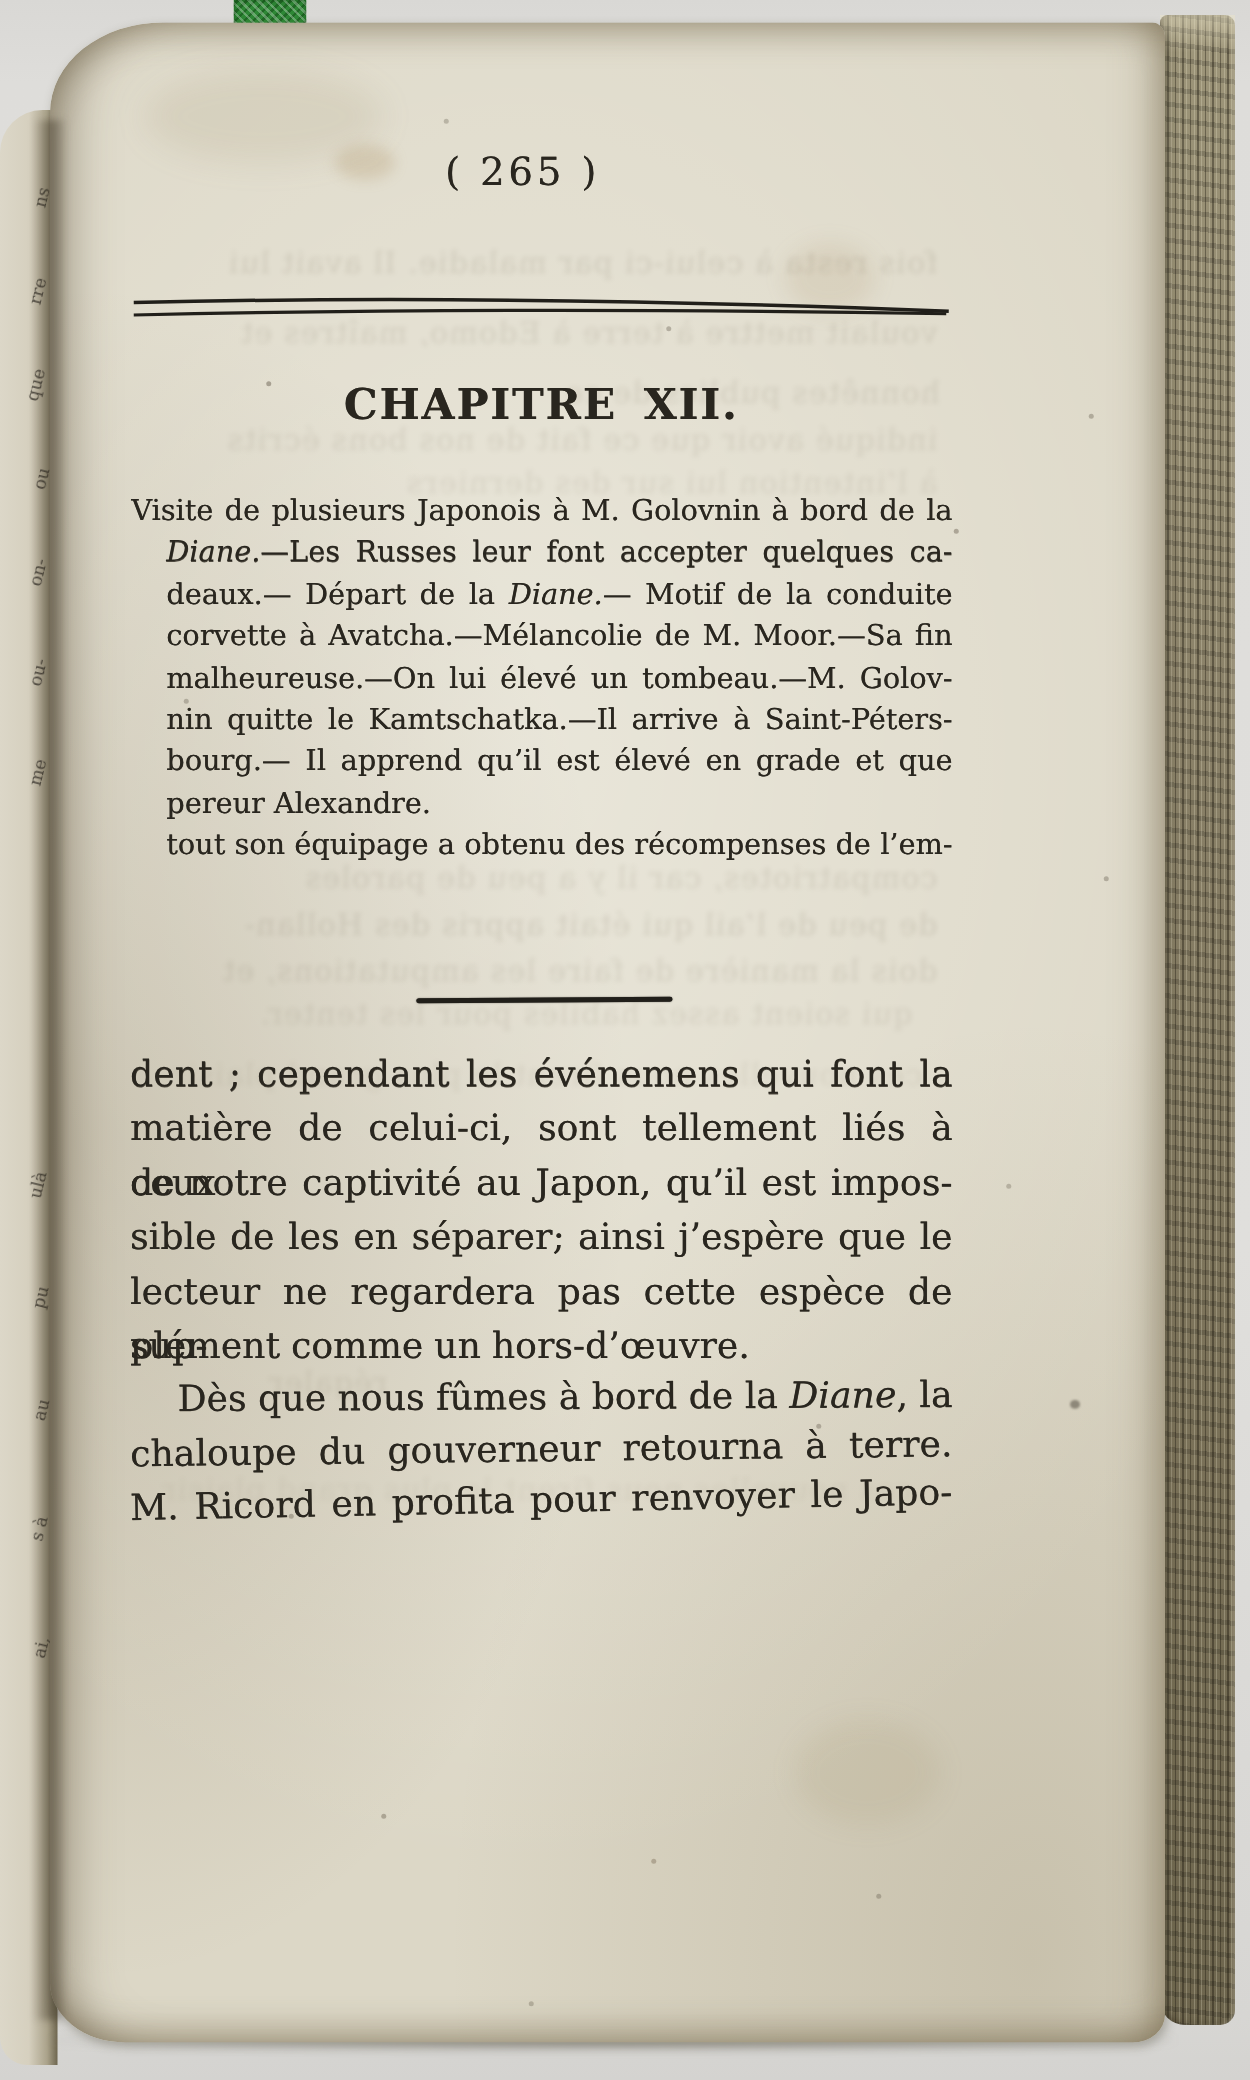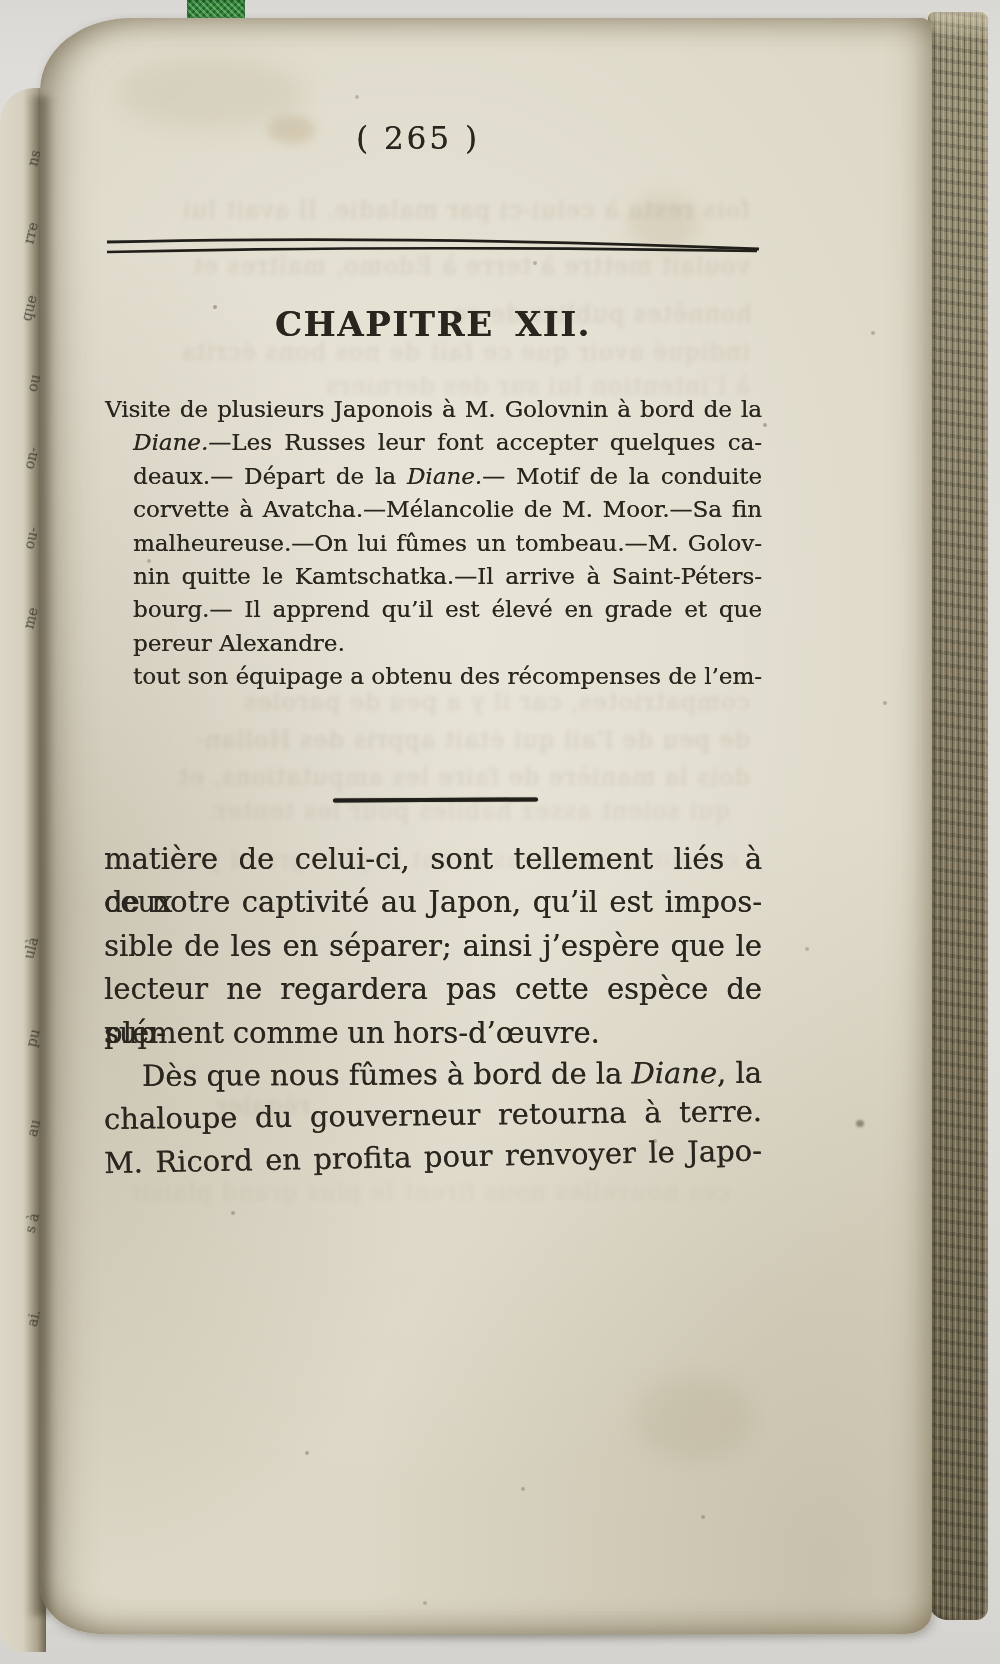--- a/index.html
+++ b/index.html
@@ -171,30 +171,31 @@
       <path d="M2,18 Q300,11 652,17" fill="none" stroke="#211f1a" stroke-width="2.6"></path>
     </svg>
 
     <h1 class="chapter txt">CHAPITRE XII.</h1>
 
     <div class="summary txt" id="summary">
         <div class="line j"><span>Visite de plusieurs Japonois à M. Golovnin à bord de la</span></div>
         <div class="line j ind"><span class="it">Diane.</span><span>—Les Russes leur font accepter quelques ca-</span></div>
         <div class="line j ind"><span>deaux.— Départ de la </span><span class="it">Diane.</span><span>— Motif de la conduite</span></div>
         <div class="line j ind"><span>corvette à Avatcha.—Mélancolie de M. Moor.—Sa fin</span></div>
-        <div class="line j ind"><span>malheureuse.—On lui fûmes un tombeau.—M. Golov-</span></div>
+        <div class="line j ind"><span>malheureuse.—On lui élevé un tombeau.—M. Golov-</span></div>
         <div class="line j ind"><span>nin quitte le Kamtschatka.—Il arrive à Saint-Péters-</span></div>
         <div class="line j ind"><span>bourg.— Il apprend qu’il est élevé en grade et que</span></div>
         <div class="line ind"><span>pereur Alexandre.</span></div>
         <div class="line j ind"><span>tout son équipage a obtenu des récompenses de l’em-</span></div>
       </div>
 
     <div class="rule1"></div>
 
     <div class="bodytxt txt" id="bodytext">
+        <div class="line j"><span>dent ; cependant les événemens qui font la</span></div>
         <div class="line j"><span>matière de celui-ci, sont tellement liés à ceux</span></div>
         <div class="line j"><span>de notre captivité au Japon, qu’il est impos-</span></div>
         <div class="line j"><span>sible de les en séparer; ainsi j’espère que le</span></div>
         <div class="line j"><span>lecteur ne regardera pas cette espèce de sup-</span></div>
         <div class="line"><span>plément comme un hors-d’œuvre.</span></div>
         <div class="line j pind" style="transform: rotate(-0.3deg); transform-origin: left center;"><span>Dès que nous fûmes à bord de la </span><span class="it">Diane</span><span>, la</span></div>
         <div class="line j" style="transform: rotate(-0.7deg); transform-origin: left center;"><span>chaloupe du gouverneur retourna à terre.</span></div>
         <div class="line j" style="transform: rotate(-1.1deg); transform-origin: left center;"><span>M. Ricord en profita pour renvoyer le Japo-</span></div>
       </div>
 

